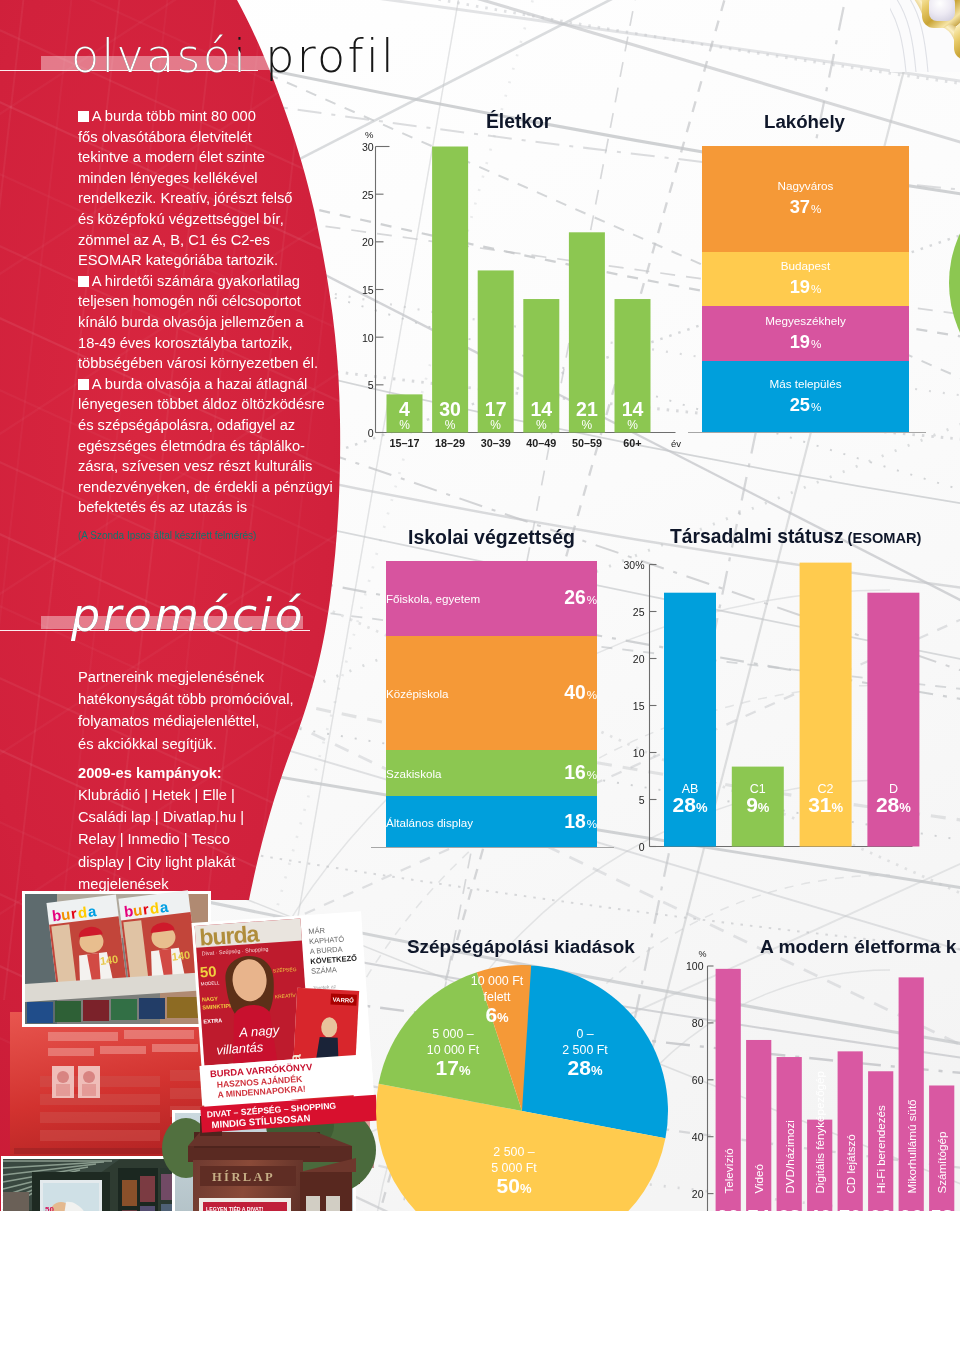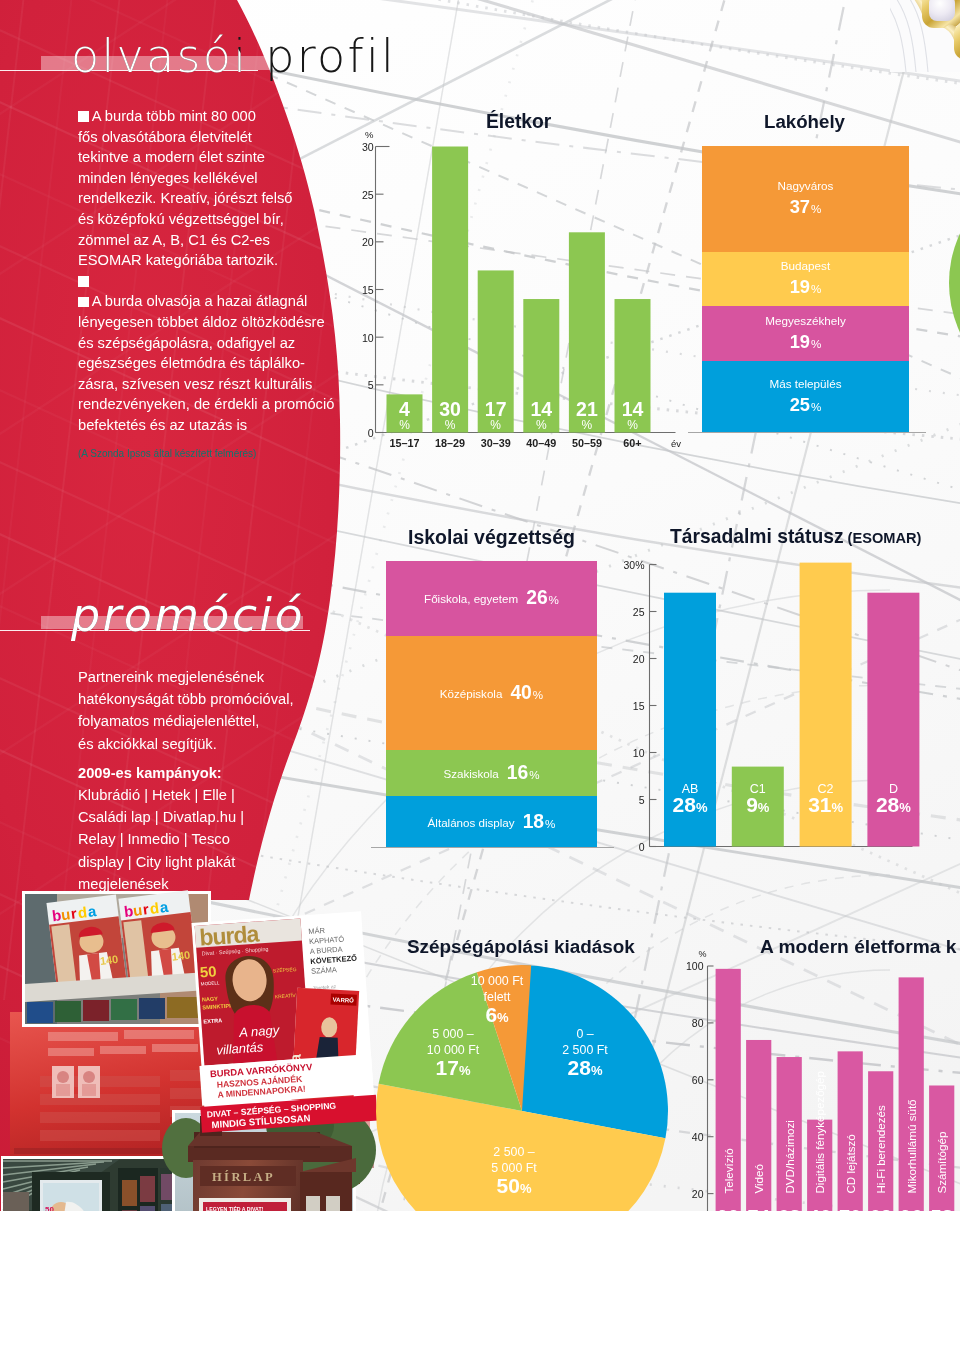--- a/index.html
+++ b/index.html
@@ -55,21 +55,21 @@
   .chart-modern{left:675px;top:940px;}
 
   .stackbar{position:absolute;display:flex;flex-direction:column;}
   .sb-lakohely{left:702px;top:146px;width:207px;height:286px;}
   .sb-iskolai{left:386px;top:561px;width:211px;height:287px;}
   .seg{display:flex;flex-direction:column;align-items:center;justify-content:center;
        font-family:"Liberation Sans",sans-serif;color:#fff;}
   .seg .lbl{font-size:11.7px;}
   .seg .val{font-size:18.3px;font-weight:bold;margin-top:4px;}
   .seg .val .pct{font-size:11.6px;font-weight:normal;margin-left:1px;}
-  .seg.row{flex-direction:row;align-items:center;justify-content:center;}
+  .seg.row{flex-direction:row;align-items:center;justify-content:space-between;}
   .seg.row .lbl{font-size:11.6px;}
   .seg.row .val{margin:0 0 0 8px;font-size:19.3px;}
   
   .deco{position:absolute;}
   .deco-right{left:940px;top:166px;}
   .deco-gold{left:890px;top:0;}
   .photos{position:absolute;left:0;top:880px;}
 
   .baserule{position:absolute;height:1.2px;background:#a6a6a6;}
   .br-lakohely{left:688px;top:431.5px;width:238px;}
@@ -209,27 +209,31 @@
 
   <div class="copy copy-profile">
     <p class="bullet"><span class="sq"></span><span>A burda több mint 80 000
 fős olvasótábora életvitelét
 tekintve a modern élet szinte
 minden lényeges kellékével
 rendelkezik. Kreatív, jórészt felső
 és középfokú végzettséggel bír,
 zömmel az A, B, C1 és C2-es
 ESOMAR kategóriába tartozik.</span></p>
-    <p class="bullet"><span class="sq"></span></p>
+    <p class="bullet"><span class="sq"></span><span>A hirdetői számára gyakorlatilag
+teljesen homogén női célcsoportot
+kínáló burda olvasója jellemzően a
+18-49 éves korosztályba tartozik,
+többségében városi környezetben él.</span></p>
     <p class="bullet"><span class="sq"></span><span>A burda olvasója a hazai átlagnál
 lényegesen többet áldoz öltözködésre
 és szépségápolásra, odafigyel az
 egészséges életmódra és táplálko-
 zásra, szívesen vesz részt kulturális
-rendezvényeken, de érdekli a promóció
+rendezvényeken, de érdekli a pénzügyi
 befektetés és az utazás is</span></p>
     <p class="src">(A Szonda Ipsos által készített felmérés)</p>
   </div>
 
   <div class="band band-2"></div>
   <div class="rule rule-2"></div>
   <h1 class="sec-title t2 dark">promóció</h1>
   <h1 class="sec-title t2 light" aria-hidden="true">promóció</h1>
 
   <div class="copy copy-promo">

